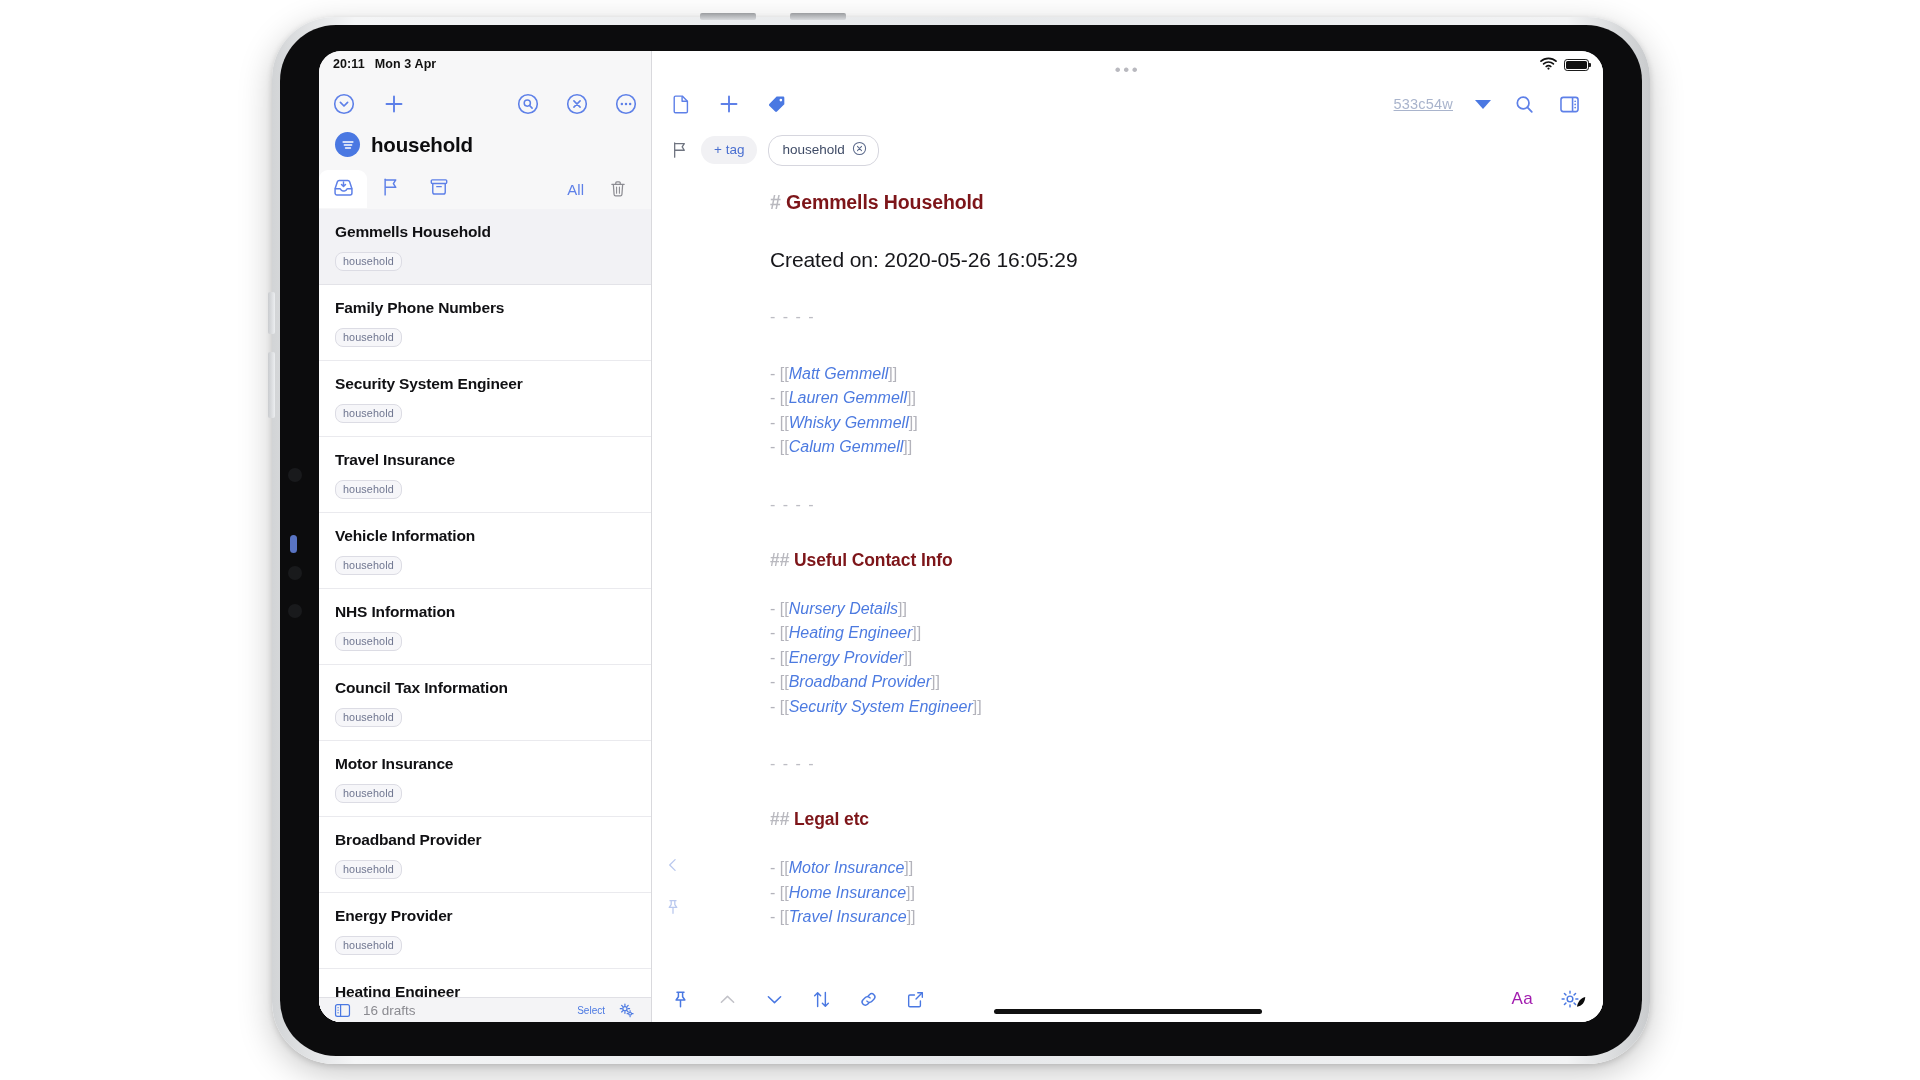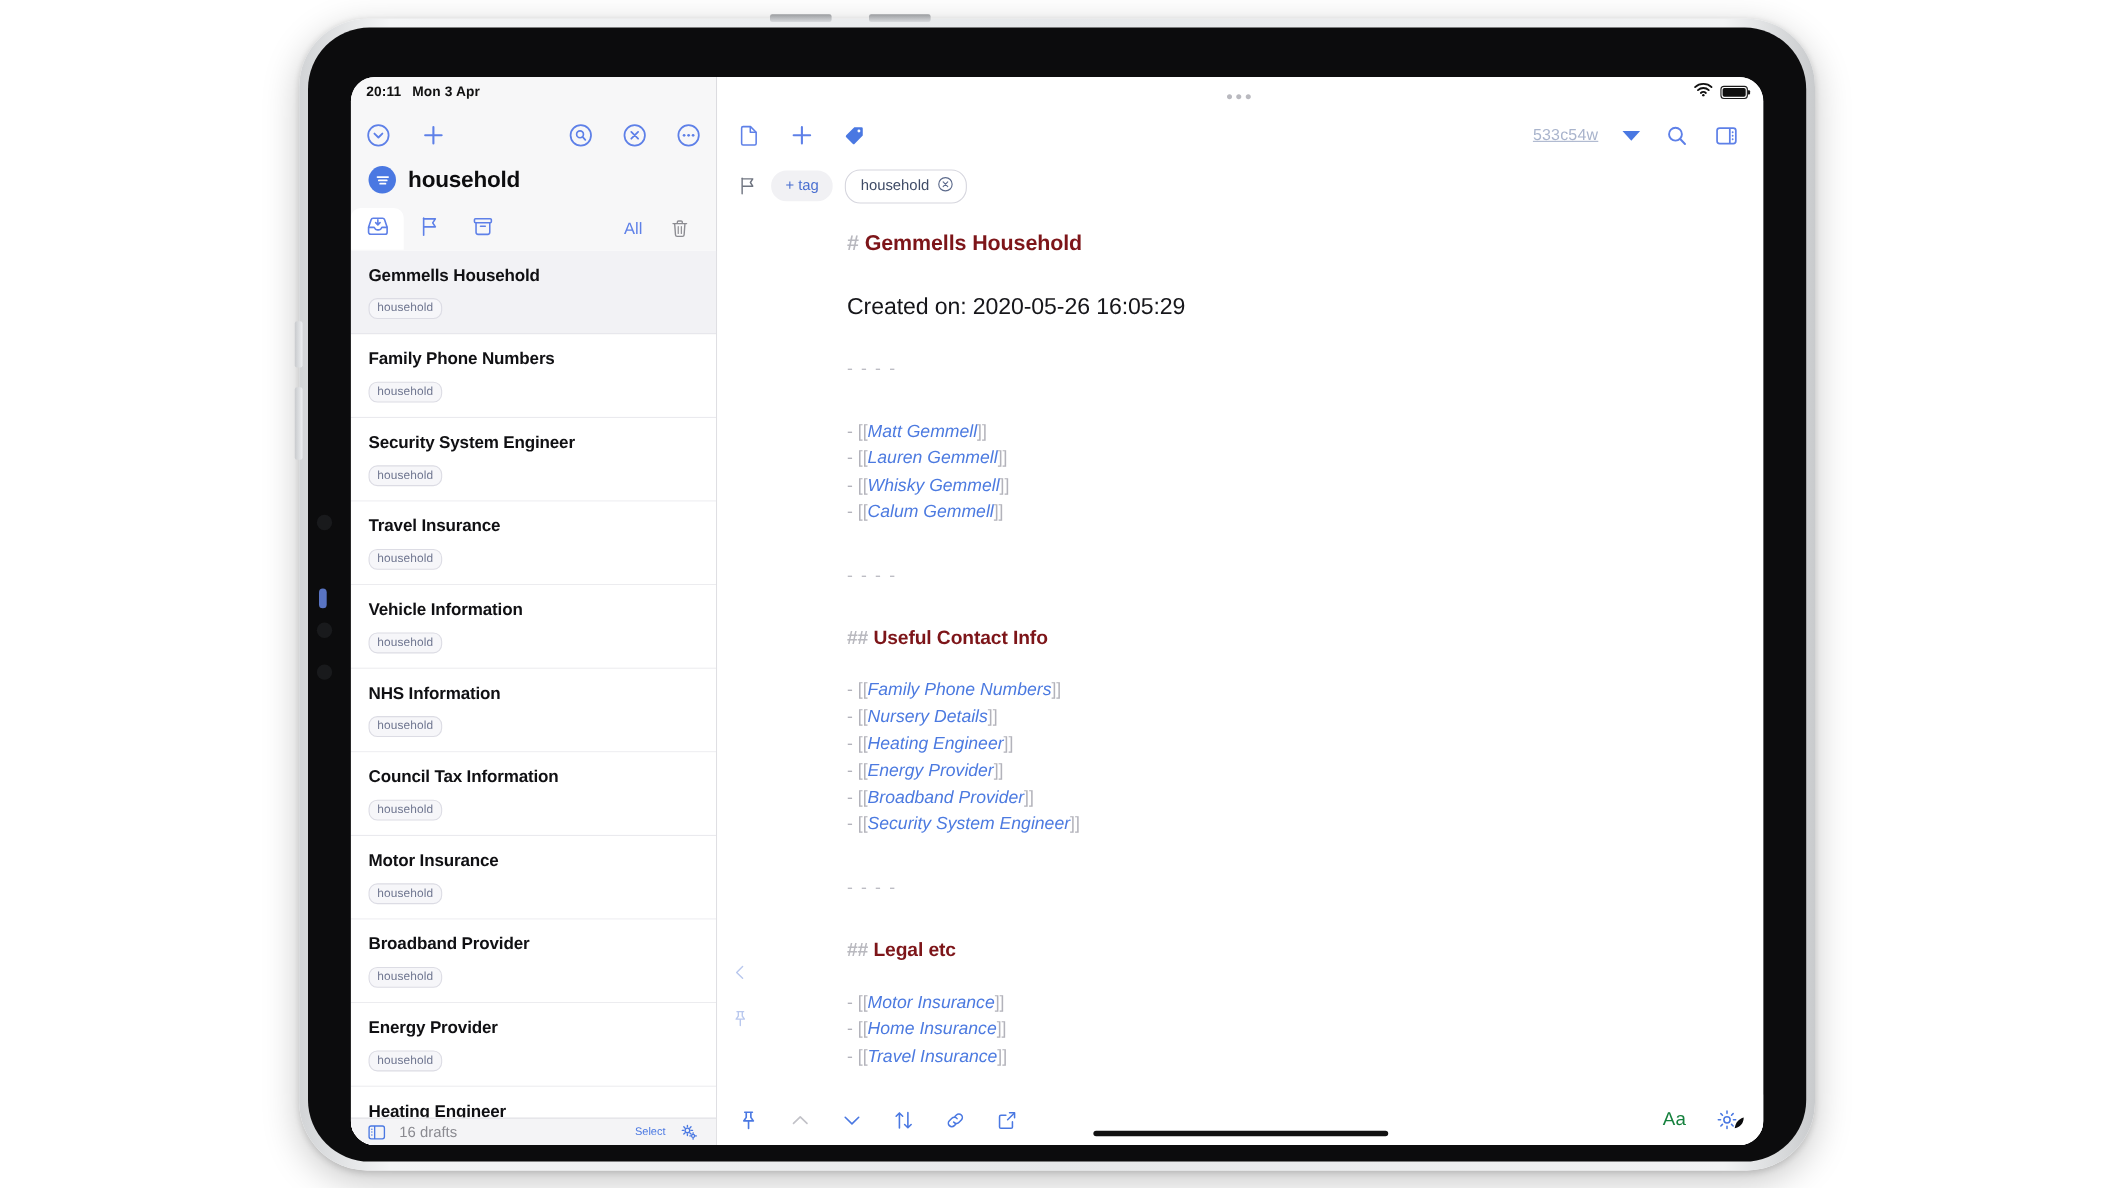--- a/index.html
+++ b/index.html
@@ -25,21 +25,21 @@
   }
   .ipad-bezel {
     position: absolute;
     left: 280px; top: 25px;
     width: 1362px; height: 1031px;
     border-radius: 56px;
     background: #0c0c0d;
   }
   .ipad-screen {
     position: absolute;
-    left: 319px; top: 70px;
+    left: 319px; top: 51px;
     width: 1284px; height: 971px;
     border-radius: 22px;
     overflow: hidden;
     background: #ffffff;
     display: flex;
   }
   
   .nub { position: absolute; background: #b8babd; border-radius: 2px; }
   .nub-top1 { left: 700px; top: 13px; width: 56px; height: 7px;
               background: linear-gradient(180deg,#9b9da0,#d8dadd); }
@@ -226,21 +226,21 @@
   }
   .doc-side .ic { color:#b9c8ee; display:flex; cursor:pointer; }
 
   .ed-footer {
     height: 46px; display:flex; align-items:center; padding: 0 22px 0 18px; gap: 26px;
     background:#ffffff; position:relative;
   }
   .ed-footer .ic { color:#4a78e2; display:flex; cursor:pointer; }
   .ed-footer .ic.dim { color:#c2c2c8; }
   .ed-footer .right { margin-left:auto; display:flex; align-items:center; gap: 26px; }
-  .aa { font-size: 17px; color:#15803d; letter-spacing:.3px; cursor:pointer; }
+  .aa { font-size: 17px; color:#a21caf; letter-spacing:.3px; cursor:pointer; }
 
   .home-ind {
     position:absolute; left:50%; transform:translateX(-50%); bottom: 8px;
     width: 268px; height: 5px; border-radius: 3px; background:#111; z-index: 30;
   }
   .moon {
     position:absolute; right: 14px; bottom: 10px; width: 18px; height: 18px; z-index: 25;
   }
 </style>
 </head>
@@ -473,21 +473,20 @@
             <div class="hr">- - - -</div>
             <div class="bullets">
               <div class="bul"><span class="mk">-</span> <span class="mk">[[</span><span class="lk">Matt Gemmell</span><span class="mk">]]</span></div>
               <div class="bul"><span class="mk">-</span> <span class="mk">[[</span><span class="lk">Lauren Gemmell</span><span class="mk">]]</span></div>
               <div class="bul"><span class="mk">-</span> <span class="mk">[[</span><span class="lk">Whisky Gemmell</span><span class="mk">]]</span></div>
               <div class="bul"><span class="mk">-</span> <span class="mk">[[</span><span class="lk">Calum Gemmell</span><span class="mk">]]</span></div>
             </div>
             <div class="hr">- - - -</div>
             <div class="h2"><span class="hash">##</span> <span>Useful Contact Info</span></div>
             <div class="bullets">
-              <div class="bul"><span class="mk">-</span> <span class="mk">[[</span><span class="lk">Family Phone Numbers</span><span class="mk">]]</span></div>
               <div class="bul"><span class="mk">-</span> <span class="mk">[[</span><span class="lk">Nursery Details</span><span class="mk">]]</span></div>
               <div class="bul"><span class="mk">-</span> <span class="mk">[[</span><span class="lk">Heating Engineer</span><span class="mk">]]</span></div>
               <div class="bul"><span class="mk">-</span> <span class="mk">[[</span><span class="lk">Energy Provider</span><span class="mk">]]</span></div>
               <div class="bul"><span class="mk">-</span> <span class="mk">[[</span><span class="lk">Broadband Provider</span><span class="mk">]]</span></div>
               <div class="bul"><span class="mk">-</span> <span class="mk">[[</span><span class="lk">Security System Engineer</span><span class="mk">]]</span></div>
             </div>
             <div class="hr">- - - -</div>
             <div class="h2"><span class="hash">##</span> <span>Legal etc</span></div>
             <div class="bullets">
               <div class="bul"><span class="mk">-</span> <span class="mk">[[</span><span class="lk">Motor Insurance</span><span class="mk">]]</span></div>

